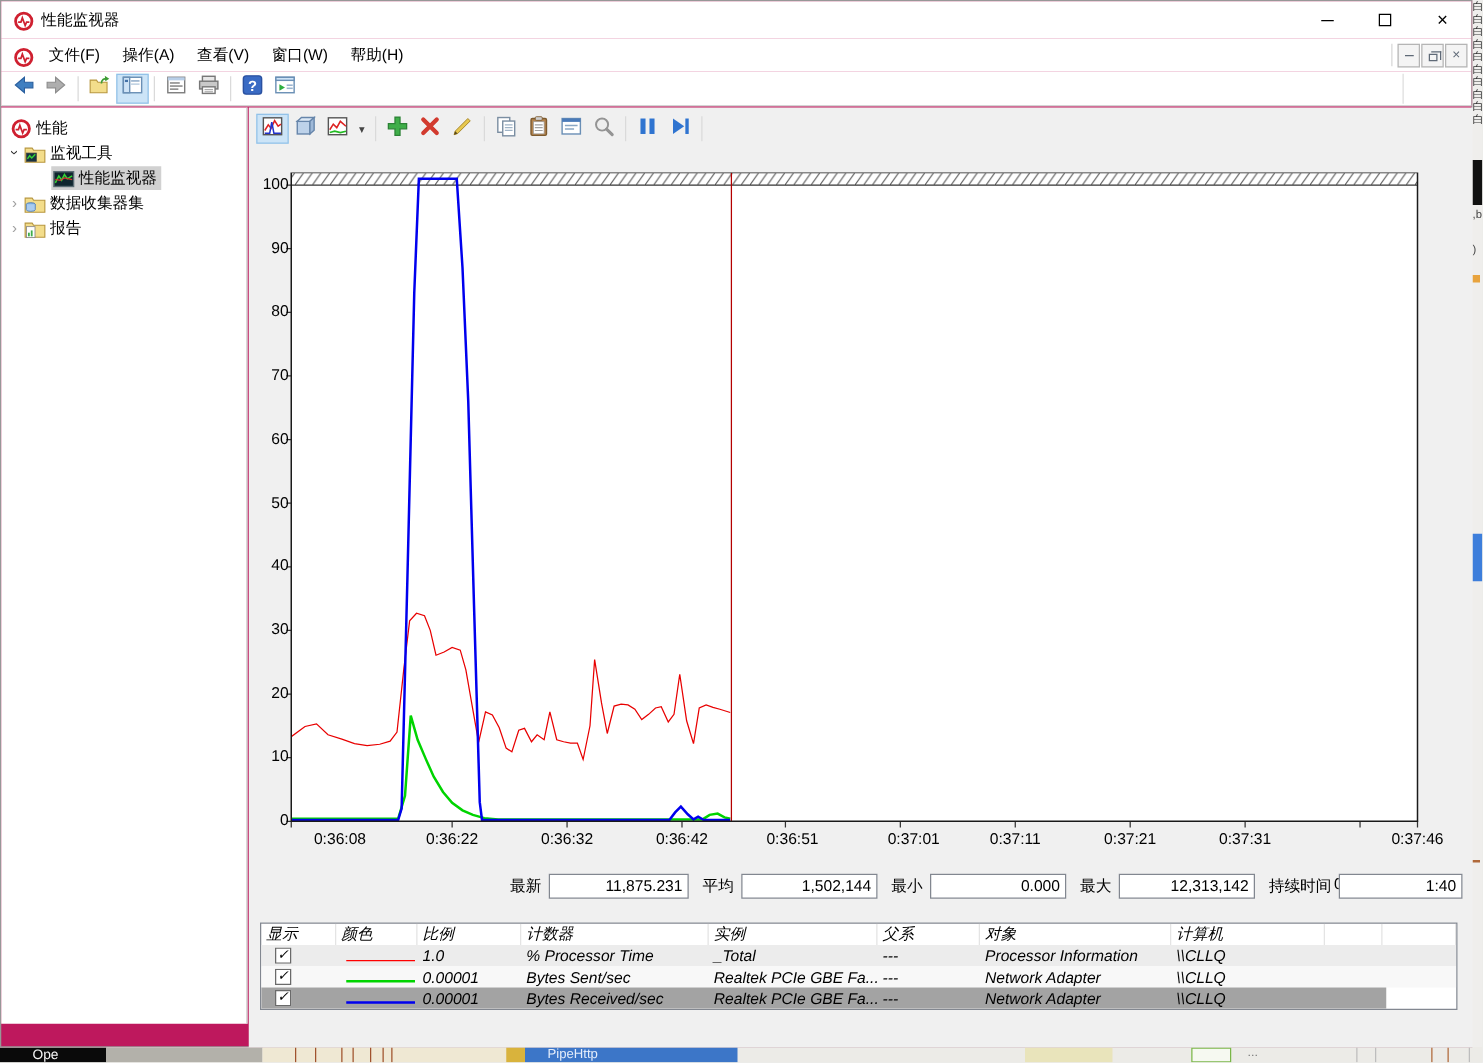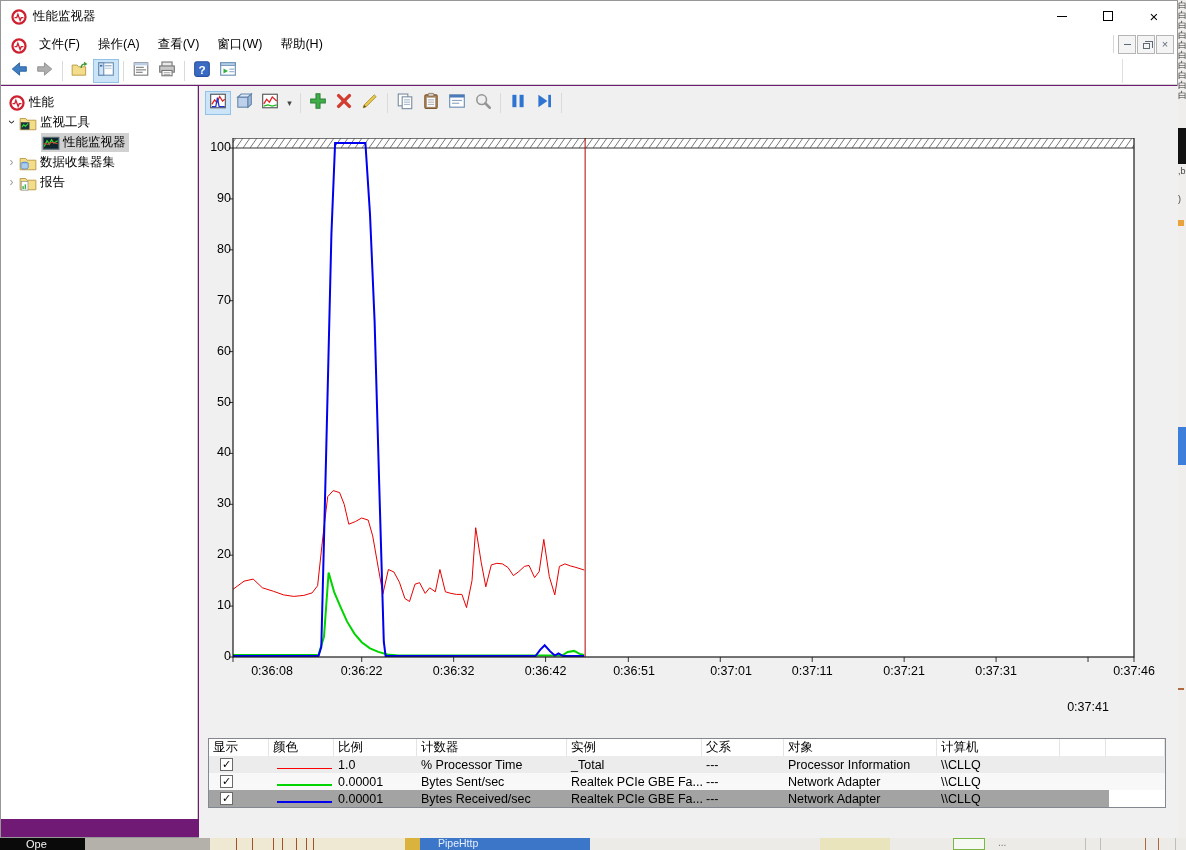--- a/index.html
+++ b/index.html
@@ -1,19 +1,19 @@
 <!DOCTYPE html>
 <html><head>
 <meta charset="utf-8">
 <style>
   * { box-sizing: border-box; margin: 0; padding: 0; }
   html,body { width:1186px; height:850px; }
   body { position:relative; font-family:"Liberation Sans",sans-serif; background:#e9e7e3; overflow:hidden; color:#000; }
 
-  .window { position:absolute; left:0; top:0; width:1178px; height:838px; background:#701a75; border:1px solid #979797; }
+  .window { position:absolute; left:0; top:0; width:1178px; height:838px; background:#be185d; border:1px solid #979797; }
 
   
   .titlebar { position:absolute; left:0; top:0; right:0; height:30px; background:#fff; display:flex; align-items:center; }
   .app-icon { width:16px; height:16px; margin-left:9px; flex:none; }
   .title-text { margin-left:7px; font-size:12.5px; }
   .caption-btns { position:absolute; right:0; top:0; height:30px; display:flex; }
   .cap-btn { width:46px; height:30px; display:flex; align-items:center; justify-content:center; }
   .glyph-min { width:10px; height:1px; background:#000; }
   .glyph-max { width:10px; height:10px; border:1px solid #000; }
   .glyph-close { font-size:15px; line-height:15px; }
@@ -56,21 +56,21 @@
 
   .plot-wrap { position:absolute; left:30px; top:52px; width:913px; height:530px; }
   .ylab { position:absolute; left:0; width:32px; text-align:right; font-size:12.5px; }
   .xlab { position:absolute; top:578px; width:56px; text-align:center; font-size:12.5px; }
 
   .stats { position:absolute; top:613px; right:9px; display:flex; align-items:center; font-size:12.5px; }
   .stat-label { margin:0 6px 0 11px; white-space:nowrap; }
   .stat-box { height:20px; border:1px solid #828790; background:#fff; text-align:right; padding:2px 4px 0 0; font-size:12.5px; }
 
   .ctable { position:absolute; left:9px; top:652px; width:958px; height:70px; background:#fff; border:1px solid #828790; font-size:12.5px; overflow:hidden; }
-  .trow { display:grid; grid-template-columns:60px 65px 83px 150px 135px 82px 153px 123px 46px 1fr; height:17px; align-items:center; position:relative; }
+  .trow { display:grid; grid-template-columns:60px 65px 83px 150px 135px 82px 153px 123px 46px 1fr; height:17px; align-items:center; position:relative;font-style:italic; }
   .trow.header .tcell { border-right:1px solid #e4e4e4; height:17px; line-height:16px; }
   .trow.r0 { background:#ececec; }
   .trow.r1 { background:#f8f8f8; }
   .sel-bg { position:absolute; left:0; top:0; width:900px; height:17px; background:#a3a3a3; }
   .tcell { padding-left:4px; white-space:nowrap; overflow:hidden; position:relative; z-index:1; }
   .cb { width:13px; height:13px; border:1px solid #6a6a6a; background:#fff; margin-left:7px; display:flex; align-items:center; justify-content:center; font-size:11px; line-height:11px; }
   .sw { height:0; width:55px; margin-left:4px; }
 
   
   .bg-right { position:absolute; left:1178px; top:0; width:8px; height:838px; background:#efeeec; overflow:hidden; font-size:9px; color:#444; }
@@ -434,20 +434,32 @@
         <div class="xlab" style="left: 318.592px;">0:36:42</div>
         <div class="xlab" style="left: 407px;">0:36:51</div>
         <div class="xlab" style="left: 504px;">0:37:01</div>
         <div class="xlab" style="left: 585.214px;">0:37:11</div>
         <div class="xlab" style="left: 677.153px;">0:37:21</div>
         <div class="xlab" style="left: 769.092px;">0:37:31</div>
         <div class="xlab" style="left: 861.031px; margin-top: 36px;">0:37:41</div>
         <div class="xlab" style="left: 907px;">0:37:46</div>
       </div>
 
+    <div class="stats">
+      <span class="stat-label">最新</span>
+      <span class="stat-box" style="width:112px">11,875.231</span>
+      <span class="stat-label">平均</span>
+      <span class="stat-box" style="width:109px">1,502,144</span>
+      <span class="stat-label">最小</span>
+      <span class="stat-box" style="width:109px">0.000</span>
+      <span class="stat-label">最大</span>
+      <span class="stat-box" style="width:109px">12,313,142</span>
+      <span class="stat-label">持续时间</span>
+      <span class="stat-box" style="width:99px">1:40</span>
+    </div>
 
     <div class="ctable">
         <div class="trow header">
           <div class="tcell">显示</div>
           <div class="tcell">颜色</div>
           <div class="tcell">比例</div>
           <div class="tcell">计数器</div>
           <div class="tcell">实例</div>
           <div class="tcell">父系</div>
           <div class="tcell">对象</div>

